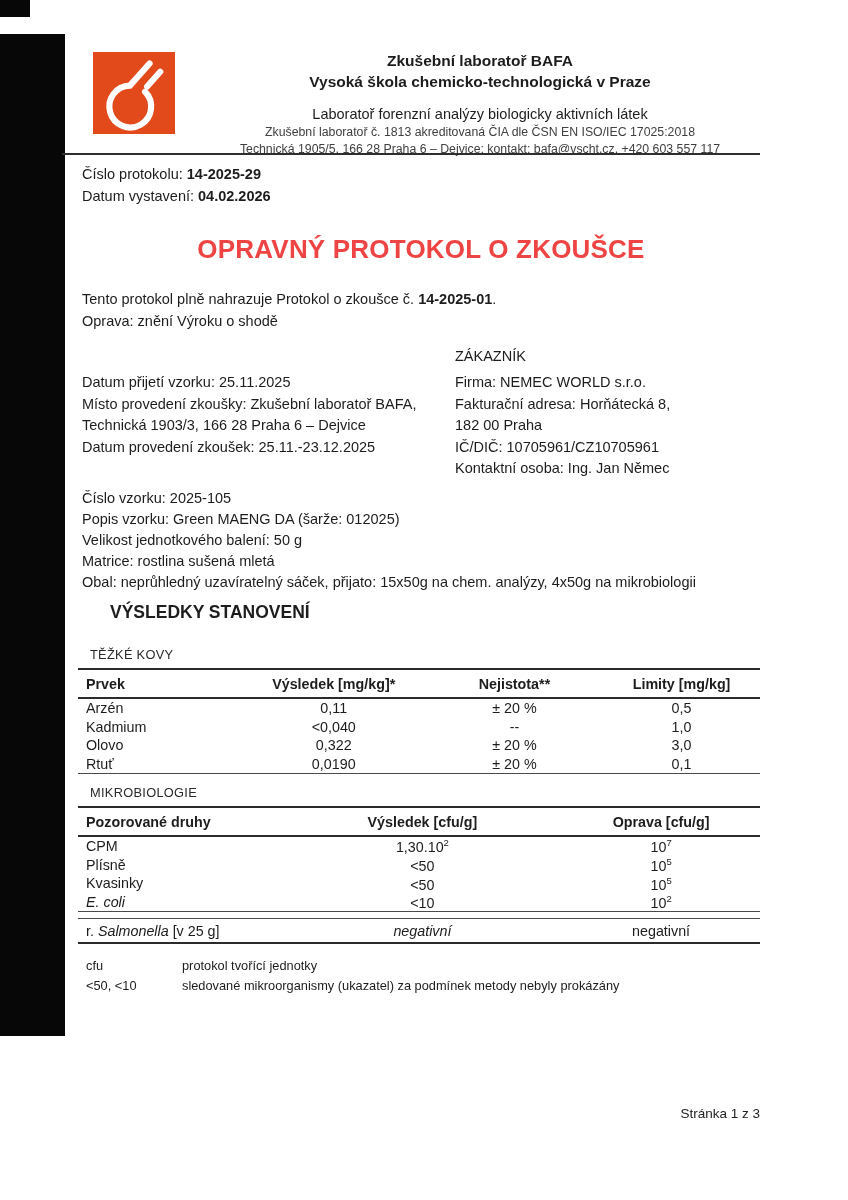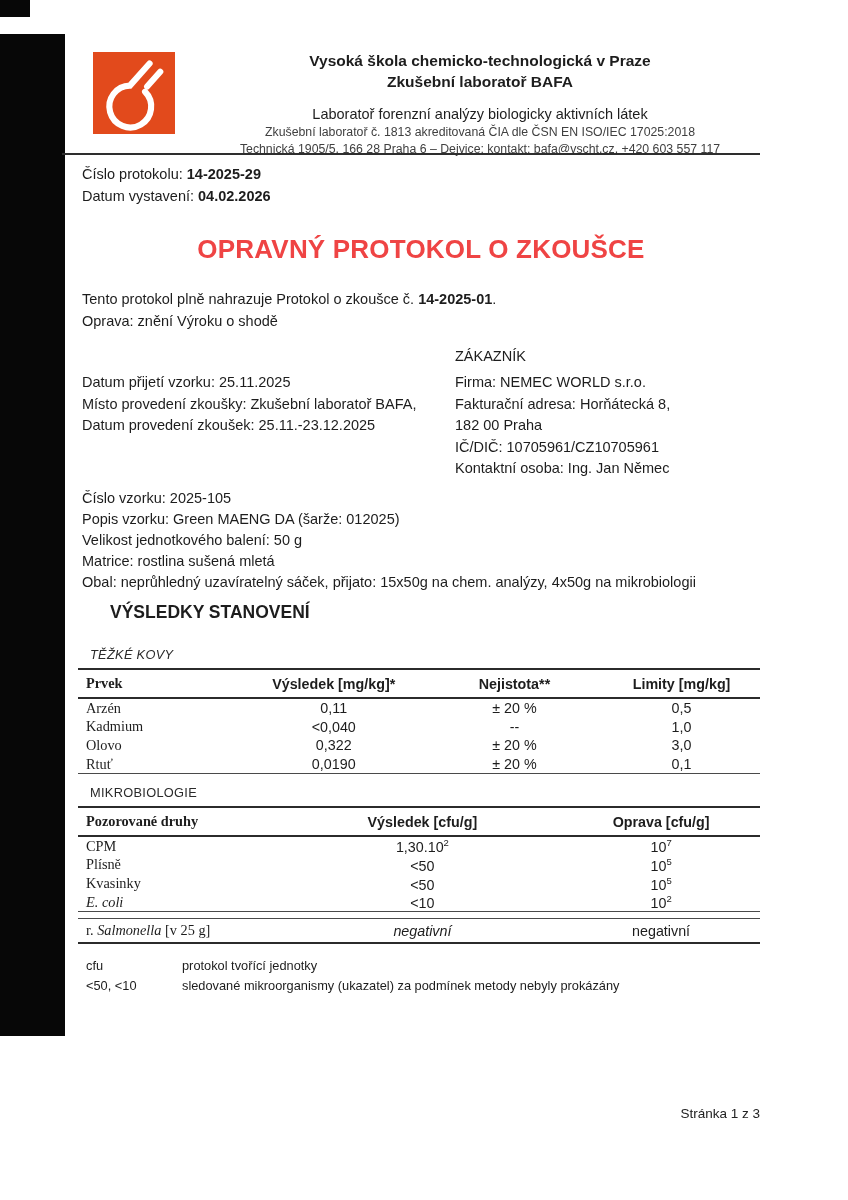--- a/index.html
+++ b/index.html
@@ -28,29 +28,29 @@
   .replace{position:absolute;left:82px;top:289px;font-size:14.5px;line-height:21.5px;}
   
   .cust-head{position:absolute;left:455px;top:348px;font-size:14.5px;}
   .col-left{position:absolute;left:82px;top:372px;width:360px;font-size:14.5px;line-height:21.5px;}
   .col-right{position:absolute;left:455px;top:372px;width:310px;font-size:14.5px;line-height:21.5px;}
   
   .sample{position:absolute;left:82px;top:488px;width:690px;font-size:14.5px;line-height:21px;}
   
   .results-head{position:absolute;left:82px;top:602px;font-size:17.5px;font-weight:bold;margin-left:28px;}
   .sub-head{position:absolute;left:90px;font-size:12.8px;color:#2a2a2a;letter-spacing:.3px;}
-  .sub-metals{top:647px;font-style:italic;} .sub-micro{top:785px;}
+  .sub-metals{top:647px;} .sub-micro{top:785px;}
   .tbl{position:absolute;left:78px;width:682px;border-top:2px solid #2b2b2b;border-bottom:1.6px solid #4a4a4a;}
   .tbl-metals{top:668px;} .tbl-micro{top:806px;}
   .trow{display:grid;align-items:center;font-size:14.3px;}
   .g4{grid-template-columns:24% 27% 26% 23%;}
   .g3{grid-template-columns:30% 41% 29%;}
   .hrow{font-weight:bold;border-bottom:2px solid #2b2b2b;height:27px;}
   .drow{height:18.6px;}
-  .c{text-align:center;} .l{padding-left:8px;text-align:left;font-family:Liberation Serif, serif;}
+  .c{text-align:center;} .l{padding-left:8px;text-align:left;}
   .it{font-style:italic;}
   sup{font-size:9.5px;}
   .tbl-salm{position:absolute;left:78px;top:918px;width:682px;border-top:1.5px solid #4a4a4a;border-bottom:2px solid #2b2b2b;}
   .srow{height:23px;}
   
   .notes{position:absolute;left:86px;top:956px;width:660px;font-size:12.8px;line-height:19.5px;
     display:grid;grid-template-columns:96px 1fr;}
   
   .footer{position:absolute;left:460px;top:1106px;width:300px;text-align:right;font-size:13.5px;color:#222;}
 </style>
@@ -63,22 +63,22 @@
   <div class="scan-band"></div>
 
   <div class="logo">
     <svg width="82" height="82" viewBox="0 0 100 100" xmlns="http://www.w3.org/2000/svg">
       <rect x="0" y="0" width="100" height="100" fill="#E24A1C"></rect>
       <path d="M 69 14 L 45 41 A 25.5 25.5 0 1 0 63.5 48.5" fill="none" stroke="#ffffff" stroke-width="7.5" stroke-linecap="round"></path>
       <path d="M 82 24 L 66 42" fill="none" stroke="#ffffff" stroke-width="7.5" stroke-linecap="round"></path>
     </svg>
   </div>
   <div class="head-text">
+    <div class="head-b nowrap">Zkušební laboratoř BAFA</div>
     <div class="head-b nowrap">Vysoká škola chemicko-technologická v Praze</div>
-    <div class="head-b nowrap">Zkušební laboratoř BAFA</div>
     <div class="head-m nowrap">Laboratoř forenzní analýzy biologicky aktivních látek</div>
     <div class="head-s nowrap">Zkušební laboratoř č. 1813 akreditovaná ČIA dle ČSN EN ISO/IEC 17025:2018</div>
     <div class="head-s nowrap">Technická 1905/5, 166 28 Praha 6 – Dejvice; kontakt: bafa@vscht.cz, +420 603 557 117</div>
   </div>
   <div class="rule"></div>
 
   <div class="meta">
     <div class="nowrap"><span>Číslo protokolu: </span><span class="bold">14-2025-29</span></div>
     <div class="nowrap"><span>Datum vystavení: </span><span class="bold">04.02.2026</span></div>
   </div>
@@ -87,20 +87,21 @@
 
   <div class="replace">
     <div class="nowrap"><span>Tento protokol plně nahrazuje Protokol o zkoušce č. </span><span class="bold">14-2025-01</span><span>.</span></div>
     <div class="nowrap">Oprava: znění Výroku o shodě</div>
   </div>
 
   <div class="cust-head">ZÁKAZNÍK</div>
   <div class="col-left">
     <div class="nowrap">Datum přijetí vzorku: 25.11.2025</div>
     <div class="nowrap">Místo provedení zkoušky: Zkušební laboratoř BAFA,</div>
+    <div class="nowrap">Technická 1903/3, 166 28 Praha 6 – Dejvice</div>
     <div class="nowrap">Datum provedení zkoušek: 25.11.-23.12.2025</div>
   </div>
   <div class="col-right">
     <div class="nowrap">Firma: NEMEC WORLD s.r.o.</div>
     <div class="nowrap">Fakturační adresa: Horňátecká 8,</div>
     <div class="nowrap">182 00 Praha</div>
     <div class="nowrap">IČ/DIČ: 10705961/CZ10705961</div>
     <div class="nowrap">Kontaktní osoba: Ing. Jan Němec</div>
   </div>
 

